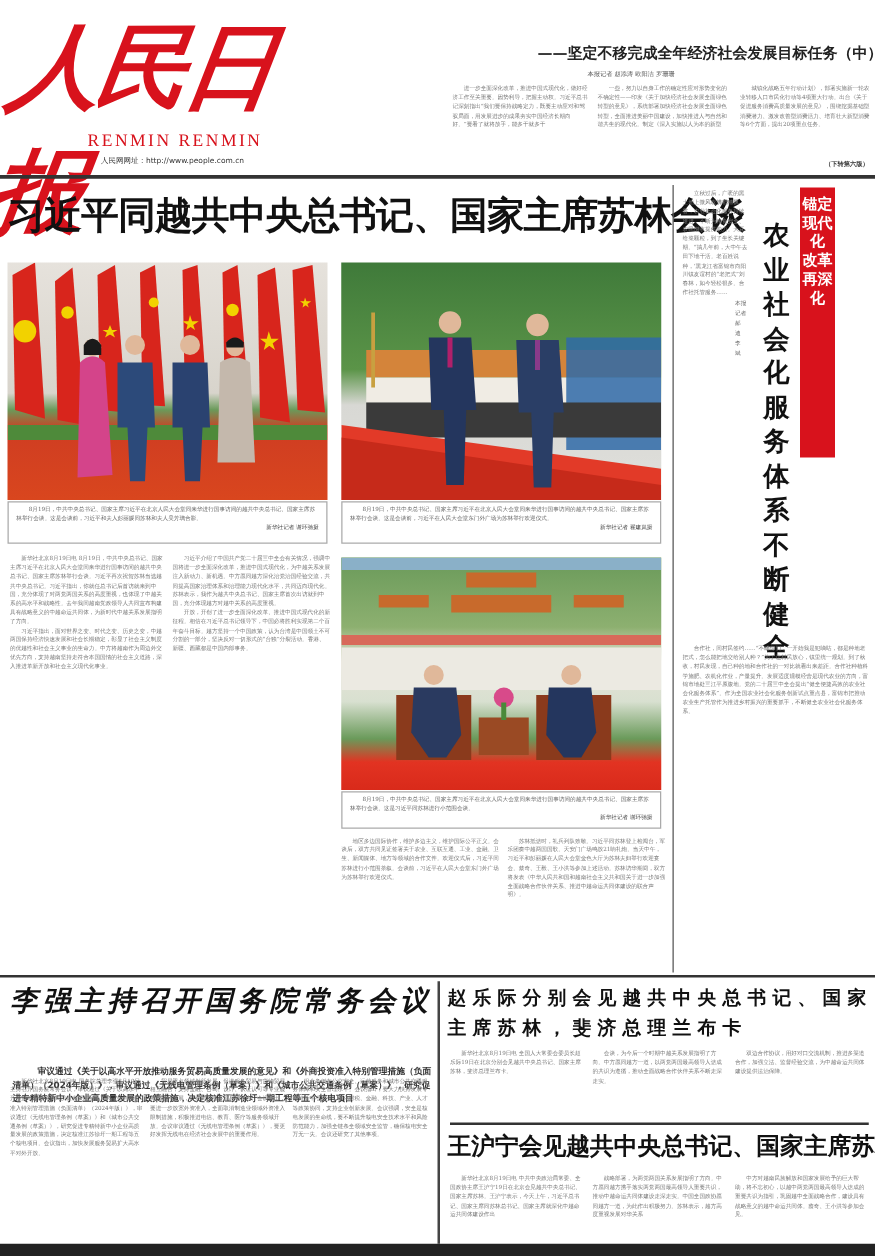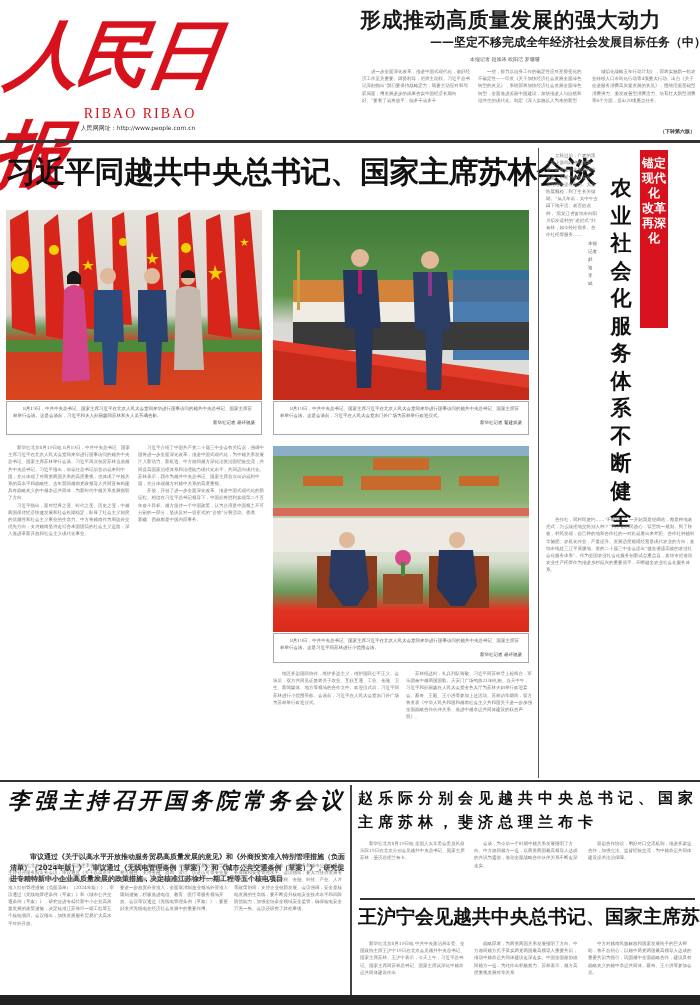--- a/index.html
+++ b/index.html
@@ -33,44 +33,43 @@
   
   #mainHead { left: 6px; top: 152px; width: 530px; font-family: "DejaVu Sans", sans-serif; font-size: 30px; font-weight: bold; color: #111; letter-spacing: -0.5px; white-space: nowrap; }
   #vrule1 { left: 538px; top: 148px; width: 1px; height: 630px; background: #555; }
 
   
   .photo { overflow: hidden; }
   .cap { border: 1px solid #aaa; background: #fff; font-size: 4.5px; line-height: 7px; color: #666; padding: 3px 6px; text-indent: 10px; }
   .credit { text-align: right; font-size: 4.5px; color: #444; }
 
   
-  #rightBanner { left: 640px; top: 150px; width: 28px; height: 178px; background: #d8121c; color: #fff; font-family: "DejaVu Sans", sans-serif; font-weight: bold; font-size: 12px; line-height: 15px; text-align: center; padding-top: 6px; }
+  #rightBanner { left: 640px; top: 150px; width: 28px; height: 216px; background: #d8121c; color: #fff; font-family: "DejaVu Sans", sans-serif; font-weight: bold; font-size: 12px; line-height: 15px; text-align: center; padding-top: 6px; }
   #rightHeadText { left: 606px; top: 175px; width: 30px; font-family: "DejaVu Sans", sans-serif; font-size: 21px; font-weight: bold; color: #111; line-height: 27.5px; text-align: center; }
   #rightByline { left: 588px; top: 240px; width: 10px; font-size: 4.5px; color: #666; line-height: 8px; }
 
   
   #bottomRule { left: 0; top: 780px; width: 700px; height: 2px; background: #333; }
   #vrule2 { left: 350px; top: 785px; width: 2px; height: 210px; background: #444; }
   #liHead { left: 8px; top: 786px; width: 340px; font-family: "DejaVu Serif", serif; font-size: 22px; font-weight: bold; color: #111; letter-spacing: 4px; white-space: nowrap; font-style: italic; }
   #liSub { left: 10px; top: 816px; width: 335px; font-family: "DejaVu Sans", sans-serif; font-size: 7px; line-height: 11px; font-weight: bold; color: #333; text-indent: 20px; margin-top: 36px; }
   #zhaoHead { left: 358px; top: 786px; width: 340px; font-family: "DejaVu Serif", serif; font-size: 15px; font-weight: bold; color: #111; line-height: 24px; letter-spacing: 5px; }
   #wangRule { left: 360px; top: 898px; width: 335px; height: 1.5px; background: #333; }
   #wangHead { left: 358px; top: 904px; width: 340px; font-family: "DejaVu Serif", serif; font-size: 19px; font-weight: bold; color: #111; white-space: nowrap; }
   #footerBar { left: 0; top: 995px; width: 700px; height: 10px; background: #222; }
 </style>
 </head>
 <body>
 
 <div id="masthead" class="abs">
   <div id="logo" class="abs">人民日报</div>
-  <div id="logo-en" class="abs">RIBAO RIBAO</div>
+  <div id="logo-en" class="abs">RENMIN RENMIN</div>
   <div id="logo-url" class="abs">人民网网址：http://www.people.com.cn</div>
 
 
-  <div id="topHead" class="abs">形成推动高质量发展的强大动力</div>
   <div id="topSub" class="abs">——坚定不移完成全年经济社会发展目标任务（中）</div>
   <div id="topByline" class="abs">本报记者  赵添涛  欧阳洁  罗珊珊</div>
 
   <div class="abs txtcol" style="left:362px;top:68px;width:108px;height:68px;">进一步全面深化改革，推进中国式现代化，做好经济工作至关重要。因势利导，把握主动权。习近平总书记深刻指出“我们要保持战略定力，既要主动应对和驾驭局面，用发展进步的成果夯实中国经济长期向好。”要看了就将放手，能多干就多干</div>
   <div class="abs txtcol" style="left:478px;top:68px;width:106px;height:68px;">一些，努力以自身工作的确定性应对形势变化的不确定性——印发《关于加快经济社会发展全面绿色转型的意见》，系统部署加快经济社会发展全面绿色转型，全面推进美丽中国建设，加快推进人与自然和谐共生的现代化。制定《深入实施以人为本的新型</div>
   <div class="abs txtcol" style="left:592px;top:68px;width:104px;height:58px;">城镇化战略五年行动计划》，部署实施新一轮农业转移人口市民化行动等4项重大行动。出台《关于促进服务消费高质量发展的意见》，围绕挖掘基础型消费潜力、激发改善型消费活力、培育壮大新型消费等6个方面，提出20项重点任务。</div>
   <div class="abs" style="left:660px;top:128px;font-size:5px;color:#333;font-weight:bold;">（下转第六版）</div>
 </div>
 <div id="mastRule" class="abs"></div>
 

